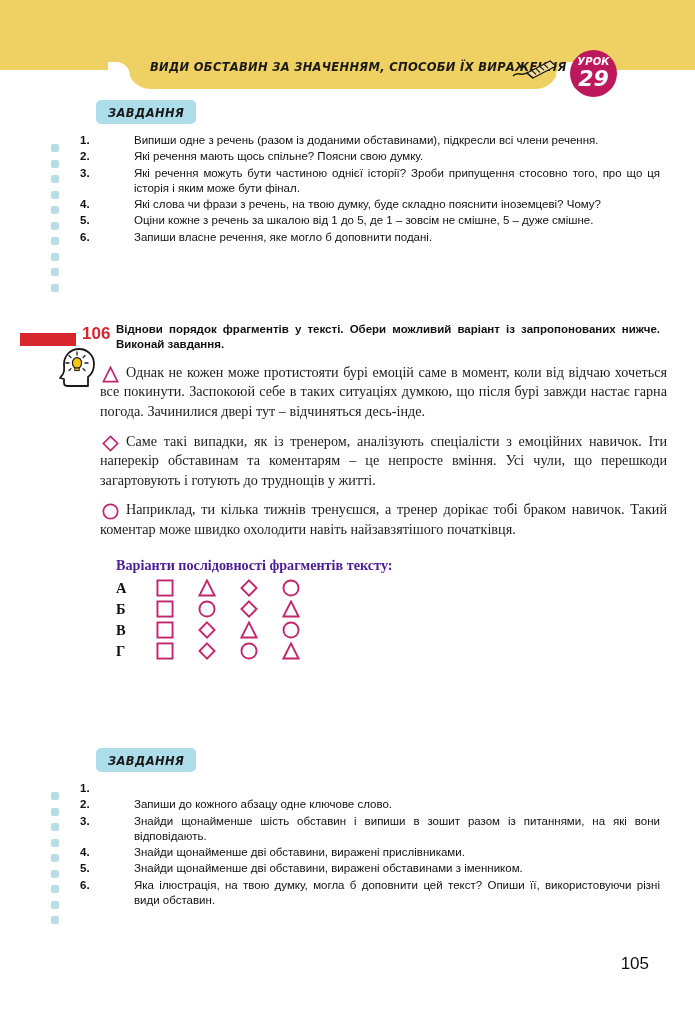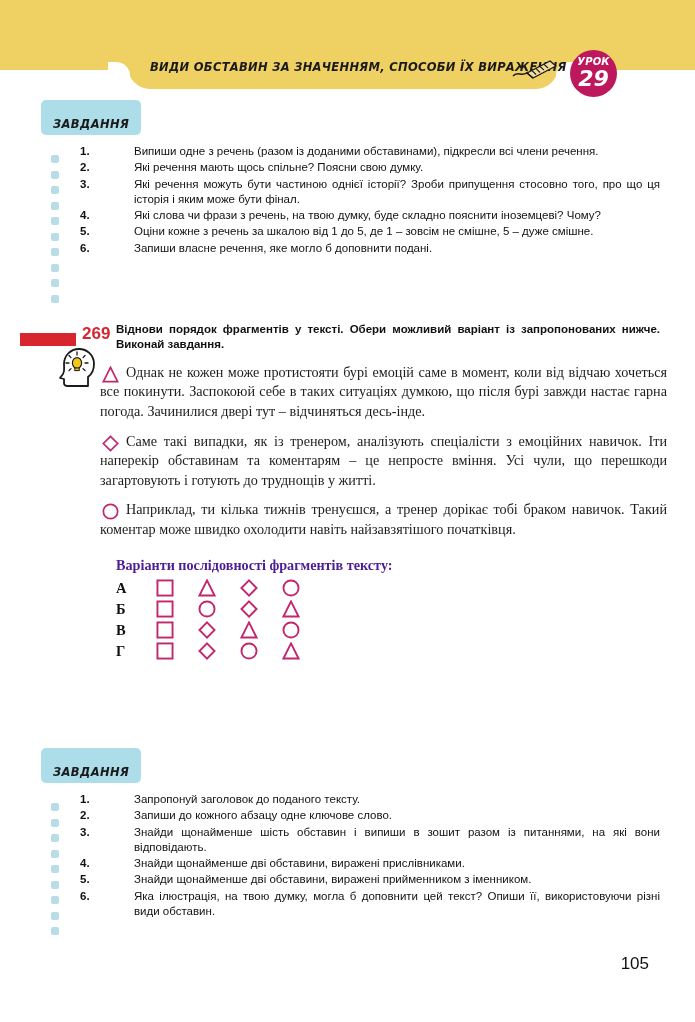--- a/index.html
+++ b/index.html
@@ -95,25 +95,25 @@
     font-style: italic;
     font-weight: bold;
     line-height: 1;
   }
   .lesson-badge .b-word { font-size: 10px; letter-spacing: 0.2px; }
   .lesson-badge .b-num  { font-size: 22px; margin-top: 1px; }
 
   
   .task-block { position: absolute; left: 0; width: 695px; }
   .task-label {
-    margin-left: 41px;
+    margin-left: 96px;
     display: inline-block;
     background: #addde9;
     border-radius: 5px;
-    padding: 17px 12px 4px 12px;
+    padding: 6px 12px 4px 12px;
     font-family: "DejaVu Sans", sans-serif;
     font-style: italic;
     font-weight: bold;
     font-size: 11.5px;
     letter-spacing: 0.4px;
     color: #1a1a1a;
   }
   .task-list {
     margin: 9px 0 0 0;
     padding: 0;
@@ -305,21 +305,21 @@
         <li>
           <span class="task-num">6.</span>
           <span class="task-text">Запиши власне речення, яке могло б доповнити подані.</span>
         </li>
       </ul>
   </div>
 </div>
 
 <div class="ex-wrap">
   <div class="ex-redbar"></div>
-  <div class="ex-num">269</div>
+  <div class="ex-num">106</div>
 
   <svg class="ex-head-icon" viewBox="0 0 40 42">
     <path d="M31 40 L31 31 C35 28, 37 23, 37 18 C37 9, 30 3, 22 3 C13 3, 7 10, 7 18 C7 22, 8 25, 6 28 L3 32 L7 33 L7 37 C7 39, 9 40, 11 40 Z" fill="none" stroke="#1a1a1a" stroke-width="1.8" stroke-linejoin="round"></path>
     <ellipse cx="20" cy="17" rx="4.6" ry="5.4" fill="#f5c518" stroke="#1a1a1a" stroke-width="1.2"></ellipse>
     <rect x="17.8" y="22" width="4.4" height="2.6" fill="#f5c518" stroke="#1a1a1a" stroke-width="1"></rect>
     <path d="M20 6 L20 9 M12 9.5 L14 11.6 M28 9.5 L26 11.6 M9 17 L12 17 M31 17 L28 17 M12 24.5 L14 22.6 M28 24.5 L26 22.6" stroke="#1a1a1a" stroke-width="1.3" stroke-linecap="round"></path>
   </svg>
 
   <div class="ex-title">Віднови порядок фрагментів у тексті. Обери можливий варіант із запропонованих нижче. Виконай завдання.</div>
 
@@ -412,37 +412,36 @@
         <div class="marker"></div>
         <div class="marker"></div>
         <div class="marker"></div>
         <div class="marker"></div>
         <div class="marker"></div>
         <div class="marker"></div>
       </div>
     <ul class="task-list" id="list-bottom">
         <li>
           <span class="task-num">1.</span>
-          <span class="task-text">Запропонуй заголовок до поданого тексту.</span>
         </li>
         <li>
           <span class="task-num">2.</span>
           <span class="task-text">Запиши до кожного абзацу одне ключове слово.</span>
         </li>
         <li>
           <span class="task-num">3.</span>
           <span class="task-text">Знайди щонайменше шість обставин і випиши в зошит разом із питаннями, на які вони відповідають.</span>
         </li>
         <li>
           <span class="task-num">4.</span>
           <span class="task-text">Знайди щонайменше дві обставини, виражені прислівниками.</span>
         </li>
         <li>
           <span class="task-num">5.</span>
-          <span class="task-text">Знайди щонайменше дві обставини, виражені прийменником з іменником.</span>
+          <span class="task-text">Знайди щонайменше дві обставини, виражені обставинами з іменником.</span>
         </li>
         <li>
           <span class="task-num">6.</span>
           <span class="task-text">Яка ілюстрація, на твою думку, могла б доповнити цей текст? Опиши її, використовуючи різні види обставин.</span>
         </li>
       </ul>
   </div>
 </div>
 
 <div class="page-num">105</div>

